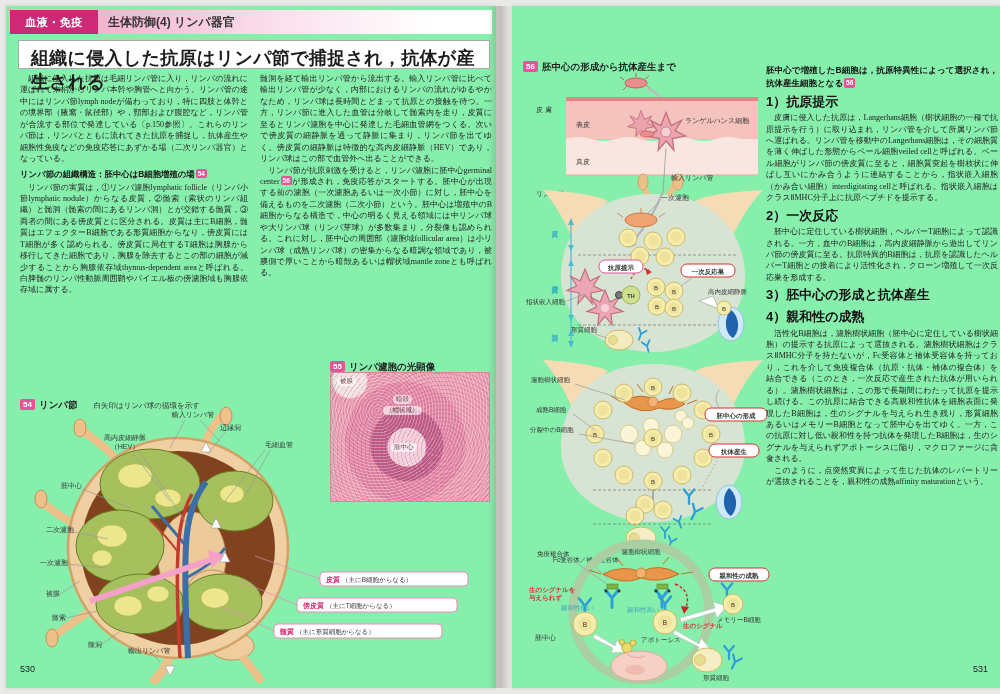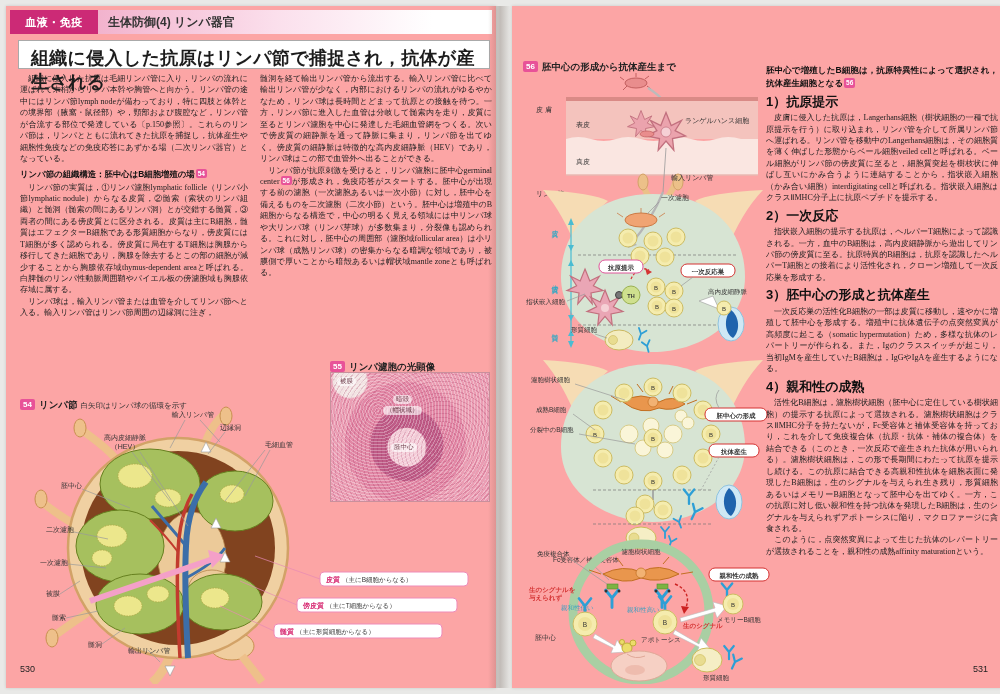--- a/index.html
+++ b/index.html
@@ -2,21 +2,21 @@
 <html><head>
 <meta charset="utf-8">
 <style>
   html,body{margin:0;padding:0;}
   body{
     width:1000px;height:694px;position:relative;overflow:hidden;
     background:#e9e9e7;
     font-family:"Liberation Sans",sans-serif;
     -webkit-font-smoothing:antialiased;
   }
-  .page{position:absolute;top:6px;height:682px;width:490px;background:#fca5a5;}
+  .page{position:absolute;top:6px;height:682px;width:490px;background:#86efac;}
   #left-page{left:6px;box-shadow:0 0 3px rgba(0,0,0,.15);}
   #right-page{left:512px;box-shadow:0 0 3px rgba(0,0,0,.15);}
   #gutter{position:absolute;top:6px;left:488px;width:24px;height:682px;
     background:linear-gradient(90deg,rgba(0,0,0,0),rgba(90,70,60,.22) 40%,rgba(90,70,60,.28) 50%,rgba(0,0,0,0) 95%);}
   
   .hdr-cat{position:absolute;left:4px;top:4px;width:88px;height:24px;background:#cc2a76;
     color:#fff;font-weight:bold;font-size:11px;line-height:24px;text-align:center;letter-spacing:.5px;}
   .hdr-strip{position:absolute;left:92px;top:4px;width:394px;height:24px;
     background:linear-gradient(90deg,#f2b3cd,#fbdfec 45%,#ffffff 85%);
     color:#333;font-weight:bold;font-size:12px;line-height:24px;padding-left:10px;box-sizing:border-box;}
@@ -30,21 +30,21 @@
   #col2{left:254px;top:67px;width:232px;height:286px;}
   .col p{margin:0;}
   .col h4{margin:3px 0 2px 0;font-size:8.4px;font-family:"Liberation Sans",sans-serif;color:#111;}
   .badge-sm{display:inline-block;background:#e85298;color:#fff;font-family:"Liberation Sans",sans-serif;
     font-size:6.5px;font-weight:bold;padding:0 2px;border-radius:2px;vertical-align:1px;margin-left:1px;}
   
   .figcap{position:absolute;font-family:"Liberation Sans",sans-serif;color:#222;}
   .figbadge{display:inline-block;background:#e85298;color:#fff;font-weight:bold;font-size:8px;
     padding:1px 3px;border-radius:2px;margin-right:4px;vertical-align:1px;}
   .figtitle{font-weight:bold;font-size:9.5px;}
-  .fignote{font-size:7.5px;color:#333;margin-left:3px;}
+  .fignote{font-size:7.5px;color:#333;margin-left:16px;}
   
   #fig55-img{position:absolute;left:324px;top:366px;width:158px;height:128px;border:1px solid #c9909c;
     background:
       repeating-radial-gradient(circle at 30% 30%,rgba(255,255,255,.30) 0 1px,rgba(0,0,0,0) 1px 3px),
       repeating-radial-gradient(circle at 70% 60%,rgba(150,30,80,.20) 0 1px,rgba(0,0,0,0) 1px 4px),
       radial-gradient(circle at 12% 6%,#f2e3e2 0 9%,rgba(0,0,0,0) 10%),
       radial-gradient(circle at 48% 58%,#f4cdd8 0 17%,rgba(0,0,0,0) 18%),
       radial-gradient(circle at 48% 56%,#bf5c87 0 33%,rgba(0,0,0,0) 34%),
       radial-gradient(circle at 47% 54%,#e287a5 0 55%,rgba(0,0,0,0) 56%),
       #eb9db3;}
@@ -72,21 +72,20 @@
   <div class="hdr-cat">血液・免疫</div>
   <div class="hdr-strip">生体防御(4) リンパ器官</div>
   <div class="title-box">
     <span>組織に侵入した抗原はリンパ節で捕捉され，抗体が産生される</span>
   </div>
 
   <div class="col" id="col1">
     <p>　組織に侵入した抗原は毛細リンパ管に入り，リンパの流れに運ばれて末梢からリンパ本幹や胸管へと向かう。リンパ管の途中にはリンパ節lymph nodeが備わっており，特に四肢と体幹との境界部（腋窩・鼠径部）や，頸部および腹腔など，リンパ管が合流する部位で発達している〔p.150参照〕。これらのリンパ節は，リンパとともに流れてきた抗原を捕捉し，抗体産生や細胞性免疫などの免疫応答にあずかる場（二次リンパ器官）となっている。</p>
     <h4><span>リンパ節の組織構造：胚中心はB細胞増殖の場</span><span class="badge-sm">54</span></h4>
     <p>　リンパ節の実質は，①リンパ濾胞lymphatic follicle（リンパ小節lymphatic nodule）からなる皮質，②髄索（索状のリンパ組織）と髄洞（髄索の間にあるリンパ洞）とが交錯する髄質，③両者の間にある傍皮質とに区分される。皮質は主にB細胞，髄質はエフェクターB細胞である形質細胞からなり，傍皮質にはT細胞が多く認められる。傍皮質に局在するT細胞は胸腺から移行してきた細胞であり，胸腺を除去するとこの部の細胞が減少することから胸腺依存域thymus-dependent areaと呼ばれる。白脾髄のリンパ性動脈周囲鞘やパイエル板の傍濾胞域も胸腺依存域に属する。</p>
-    <p>　リンパ球は，輸入リンパ管または血管を介してリンパ節へと入る。輸入リンパ管はリンパ節周囲の辺縁洞に注ぎ，</p>
   </div>
 
   <div class="col" id="col2">
     <p>髄洞を経て輸出リンパ管から流出する。輸入リンパ管に比べて輸出リンパ管が少なく，内部におけるリンパの流れがゆるやかなため，リンパ球は長時間とどまって抗原との接触を待つ。一方，リンパ節に進入した血管は分岐して髄索内を走り，皮質に至るとリンパ濾胞を中心に発達した毛細血管網をつくる。次いで傍皮質の細静脈を通って静脈に集まり，リンパ節を出てゆく。傍皮質の細静脈は特徴的な高内皮細静脈（HEV）であり，リンパ球はこの部で血管外へ出ることができる。</p>
     <p><span>　リンパ節が抗原刺激を受けると，リンパ濾胞に胚中心germinal center</span><span class="badge-sm">56</span><span>が形成され，免疫応答がスタートする。胚中心が出現する前の濾胞（一次濾胞あるいは一次小節）に対し，胚中心を備えるものを二次濾胞（二次小節）という。胚中心は増殖中のB細胞からなる構造で，中心の明るく見える領域には中リンパ球や大リンパ球（リンパ芽球）が多数集まり，分裂像も認められる。これに対し，胚中心の周囲部（濾胞域follicular area）は小リンパ球（成熟リンパ球）の密集からなる暗調な領域であり，被膜側で厚いことから暗殻あるいは帽状域mantle zoneとも呼ばれる。</span></p>
   </div>
 
   <div class="figcap" style="left:14px;top:388px;">
     <span class="figbadge">54</span><span class="figtitle">リンパ節</span><span class="fignote">白矢印はリンパ球の循環を示す</span>
   </div>
@@ -501,23 +500,22 @@
     <text class="lbl-s" x="118" y="570">アポトーシス</text>
     <text class="lbl" x="12" y="568">胚中心</text>
     <text class="lbl-s" x="180" y="608">形質細胞</text>
   </svg>
 
   <div class="col" id="rcol">
     <h3><span>胚中心で増殖したB細胞は，抗原特異性によって選択され，抗体産生細胞となる</span><span class="badge-sm">56</span></h3>
     <h5>1）抗原提示</h5>
     <p>　皮膚に侵入した抗原は，Langerhans細胞（樹状細胞の一種で抗原提示を行う）に取り込まれ，リンパ管を介して所属リンパ節へ運ばれる。リンパ管を移動中のLangerhans細胞は，その細胞質を薄く伸ばした形態からベール細胞veiled cellと呼ばれる。ベール細胞がリンパ節の傍皮質に至ると，細胞質突起を樹枝状に伸ばし互いにかみ合うように連結することから，指状嵌入細胞（かみ合い細胞）interdigitating cellと呼ばれる。指状嵌入細胞はクラスⅡMHC分子上に抗原ペプチドを提示する。</p>
     <h5>2）一次反応</h5>
-    <p>　指状嵌入細胞の提示する抗原は，ヘルパーT細胞によって認識される。一方，血中のB細胞は，高内皮細静脈から遊出してリンパ節の傍皮質に至る。抗原特異的B細胞は，抗原を認識したヘルパーT細胞との接着により活性化され，クローン増殖して一次反応巣を形成する。</p>
+    <p>　胚中心に定住している樹状細胞，ヘルパーT細胞によって認識される。一方，血中のB細胞は，高内皮細静脈から遊出してリンパ節の傍皮質に至る。抗原特異的B細胞は，抗原を認識したヘルパーT細胞との接着により活性化され，クローン増殖して一次反応巣を形成する。</p>
     <h5>3）胚中心の形成と抗体産生</h5>
-    <p>　一次反応巣の活性化B細胞の一部は皮質に移動し，速やかに増殖して胚中心を形成する。増殖中に抗体遺伝子の点突然変異が高頻度に起こる（somatic hypermutation）ため，多様な抗体のレパートリーが作られる。また，Igのクラススイッチが起こり，当初IgMを産生していたB細胞は，IgGやIgAを産生するようになる。</p>
     <h5>4）親和性の成熟</h5>
     <p>　活性化B細胞は，濾胞樹状細胞（胚中心に定住している樹状細胞）の提示する抗原によって選抜される。濾胞樹状細胞はクラスⅡMHC分子を持たないが，Fc受容体と補体受容体を持っており，これを介して免疫複合体（抗原・抗体・補体の複合体）を結合できる（このとき，一次反応で産生された抗体が用いられる）。濾胞樹状細胞は，この形で長期間にわたって抗原を提示し続ける。この抗原に結合できる高親和性抗体を細胞表面に発現したB細胞は，生のシグナルを与えられ生き残り，形質細胞あるいはメモリーB細胞となって胚中心を出てゆく。一方，この抗原に対し低い親和性を持つ抗体を発現したB細胞は，生のシグナルを与えられずアポトーシスに陥り，マクロファージに貪食される。</p>
     <p>　このように，点突然変異によって生じた抗体のレパートリーが選抜されることを，親和性の成熟affinity maturationという。</p>
   </div>
 
   <div class="pagenum" style="right:14px;text-align:center;">531</div>
 </div>
 
 <div id="gutter"></div>
 

